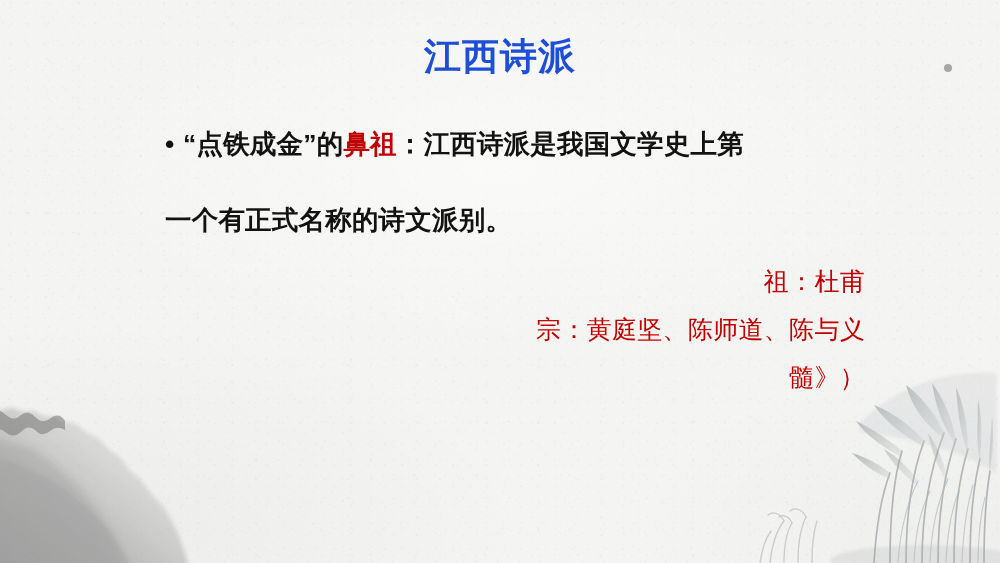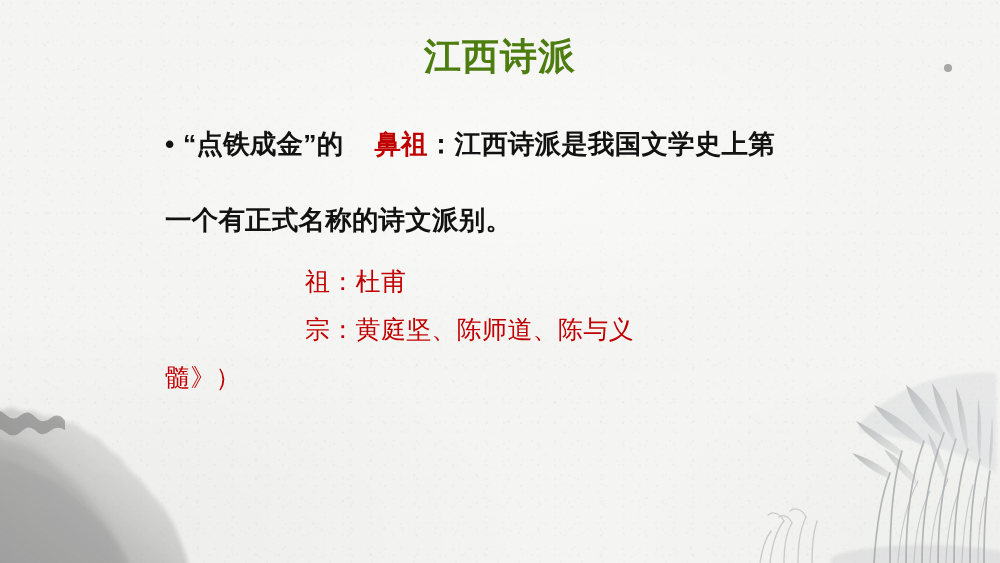--- a/index.html
+++ b/index.html
@@ -96,21 +96,21 @@
   
   .slide-title {
     position: absolute;
     left: 0;
     right: 0;
     top: 34px;
     text-align: center;
     font-size: 37px;
     line-height: 1.25;
     font-weight: 700;
-    color: #4d7c0f;
+    color: #1d4ed8;
     letter-spacing: 1px;
     font-family: "Liberation Sans", "DejaVu Sans", sans-serif;
   }
 
   
   .body-area {
     position: absolute;
     left: 165px;
     top: 124px;
     width: 700px;
@@ -126,21 +126,20 @@
     text-indent: 0;
   }
   .bullet-line .dot {
     display: inline-block;
     width: 18px;
     color: #121212;
     font-weight: 700;
   }
   .hl-red {
     color: #C00000;
-    padding-left: 31px;
   }
 
   .para-first {
     font-weight: 700;
     font-size: 26.5px;
     line-height: 41px;
     color: #121212;
     letter-spacing: .2px;
     margin-top: 35px;
   }
@@ -151,20 +150,21 @@
     color: #C00000;
     font-weight: 400;
     font-size: 25px;
     line-height: 48px;
     letter-spacing: .3px;
     font-family: "Liberation Sans", "DejaVu Sans", sans-serif;
   }
   .red-line {
     padding-left: 140px;
     white-space: pre-wrap;
+    text-align: right;
   }
   .red-line.wrap {
     padding-left: 0;
   }
 
   .bullet-block {
     margin-top: 8px;
   }
   .bullet-block .bullet-line {
     margin-top: 12px;

